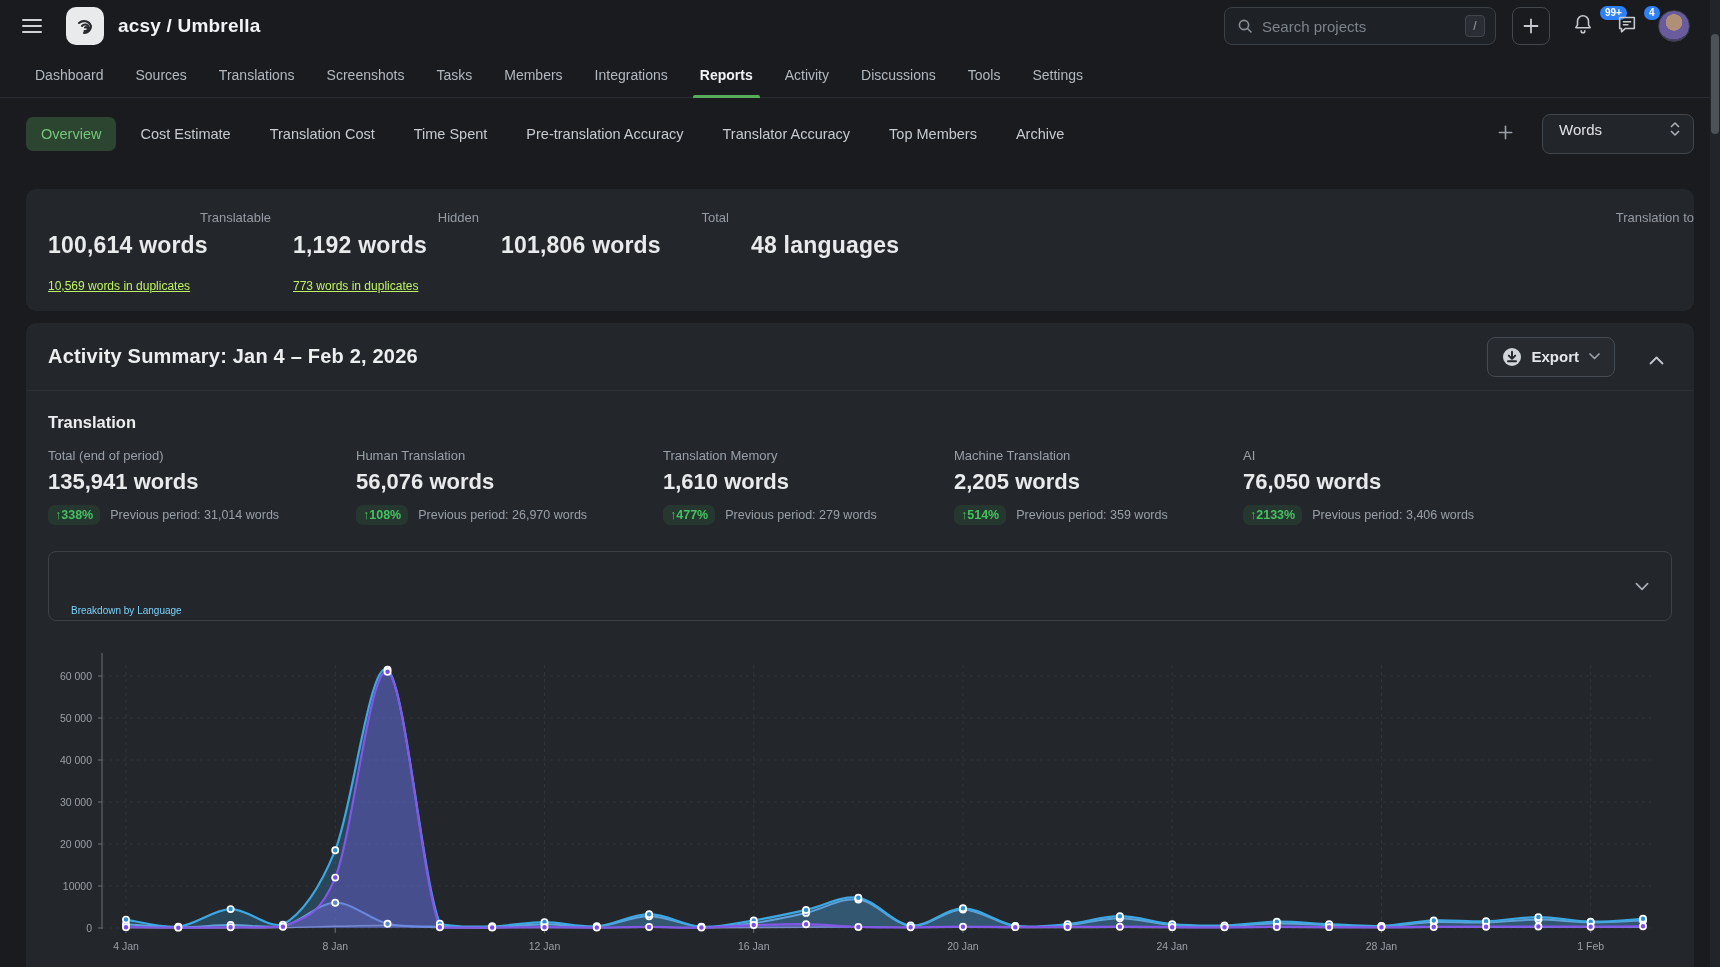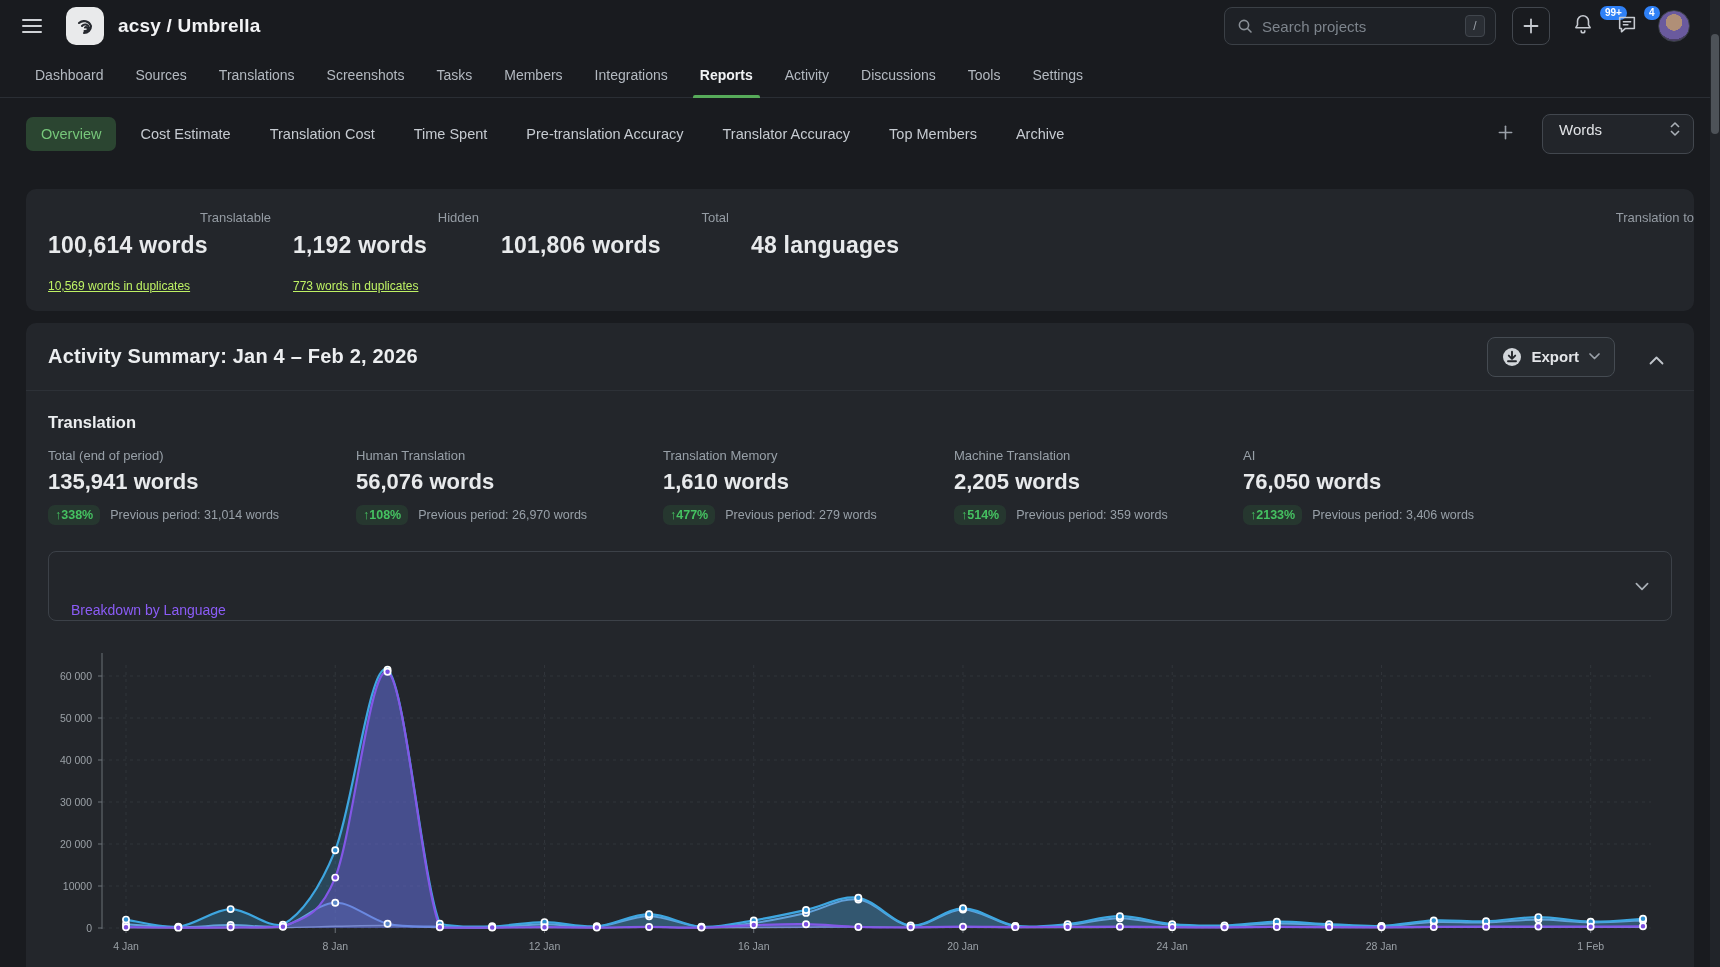--- a/index.html
+++ b/index.html
@@ -56,21 +56,21 @@
   .section { padding:22px 0 0 0; }
   .section-title { font-size:16.5px; font-weight:700; color:#eceef0; padding:0 22px; }
   .summary-grid { display:grid; grid-template-columns:308px 307px 291px 289px 1fr; padding:16px 22px 0 22px; }
   .sum-label { font-size:13px; color:#98a0a8; }
   .sum-value { font-size:22px; font-weight:700; color:#e8eaec; margin-top:6px; }
   .sum-row { display:flex; align-items:center; margin-top:10px; }
   .delta-badge { background:rgba(63,185,80,0.12); color:#45c161; font-size:12.5px; font-weight:700; border-radius:7px; padding:3px 7px; }
   .prev-text { font-size:12.5px; color:#98a0a8; margin-left:10px; }
   
   .breakdown { margin:26px 22px 0 22px; height:70px; border:1px solid #3c4148; border-radius:8px; display:flex; align-items:center; padding:0 22px; cursor:pointer; }
-  .breakdown .lbl { font-size:14px; color:#8b5cf6;margin-top:48px; }
+  .breakdown .lbl { font-size:10px; color:#7dd3fc;margin-top:48px; }
   .breakdown svg { margin-left:auto; }
   
   .chart-wrap { margin-top:24px; padding-left:12px; }
   
   .scrollbar-track { position:absolute; top:0; right:0; width:10px; height:967px; background:#212429; }
   .scrollbar-thumb { position:absolute; top:34px; right:1px; width:8px; height:100px; background:#4d5258; border-radius:4px; }
 </style>
 </head>
 <body>
 

